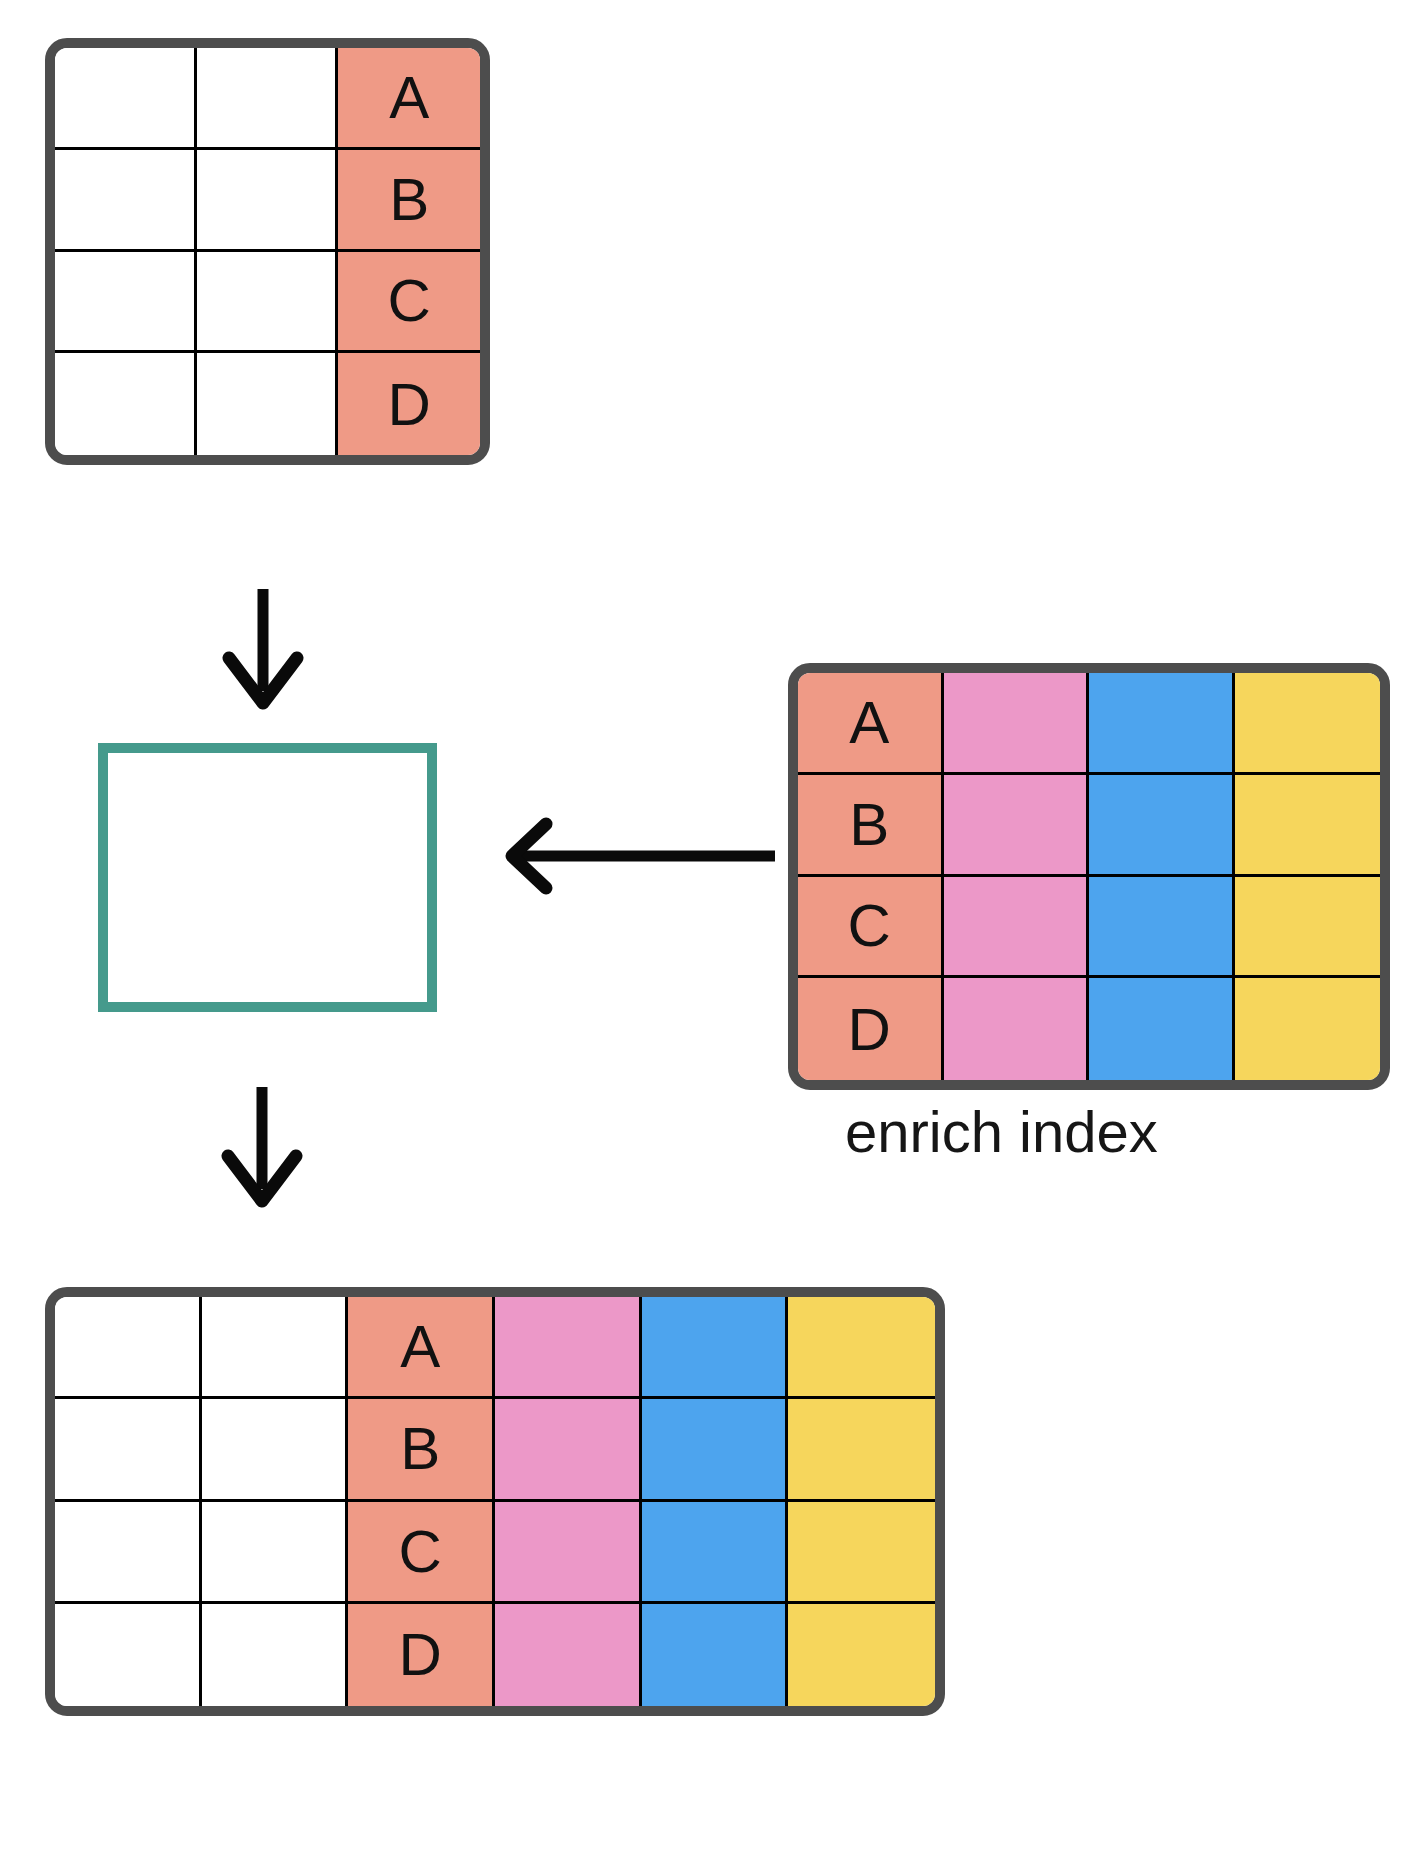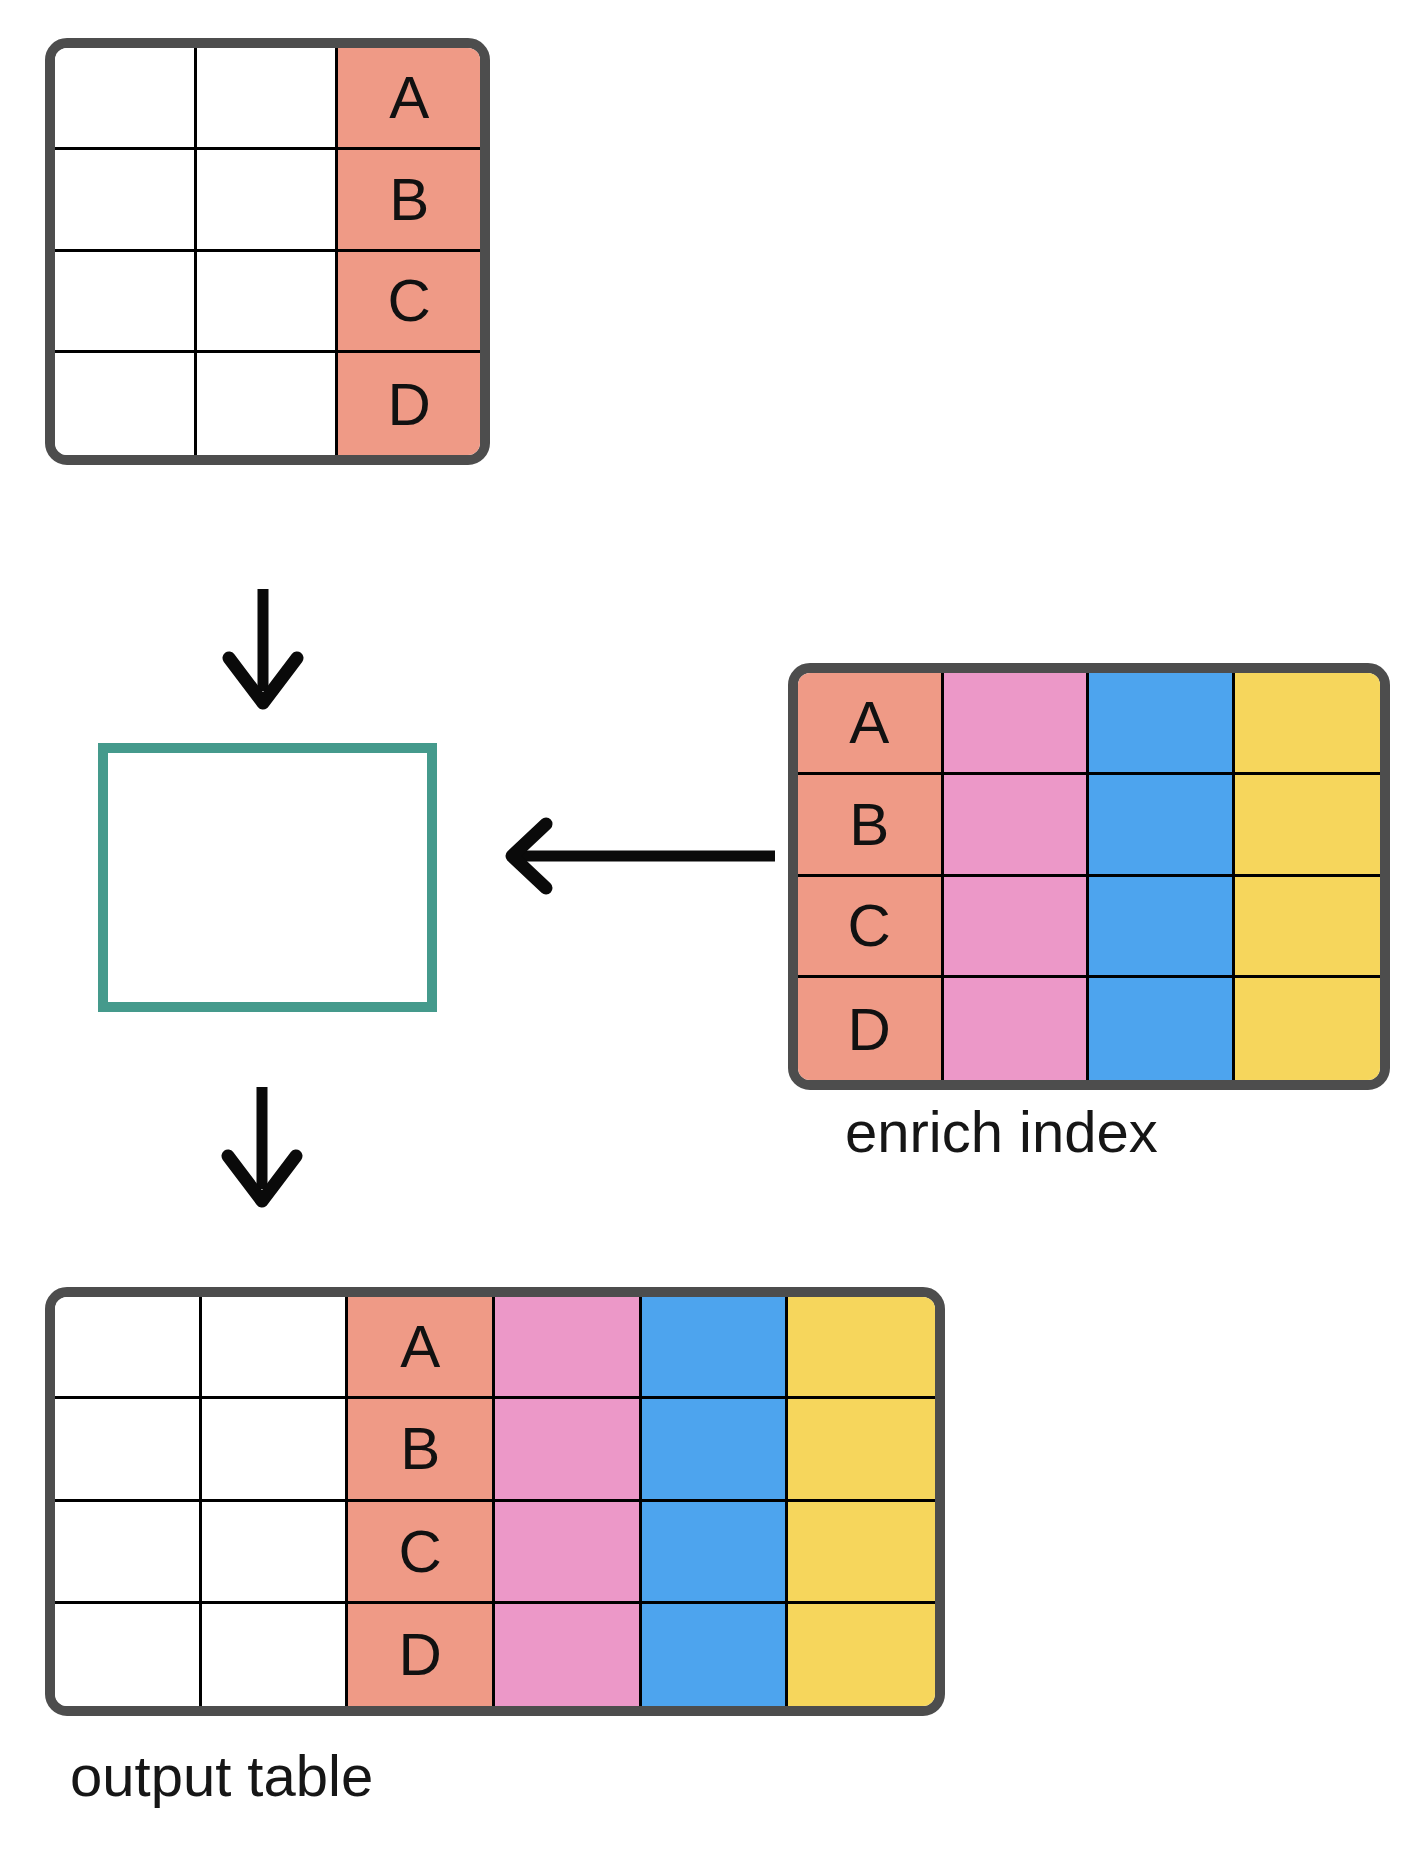--- a/index.html
+++ b/index.html
@@ -170,15 +170,14 @@
       <div class="cell" style="background: rgb(77, 164, 238);"></div>
       <div class="cell last-col" style="background: rgb(246, 214, 92);"></div>
       <div class="cell last-row"></div>
       <div class="cell last-row"></div>
       <div class="cell last-row" style="background: rgb(239, 154, 134);">D</div>
       <div class="cell last-row" style="background: rgb(236, 152, 200);"></div>
       <div class="cell last-row" style="background: rgb(77, 164, 238);"></div>
       <div class="cell last-col last-row" style="background: rgb(246, 214, 92);"></div>
     </div>
 
-  <div id="output-caption" class="caption">output table</div>
 
 </div>
 
 </body></html>

